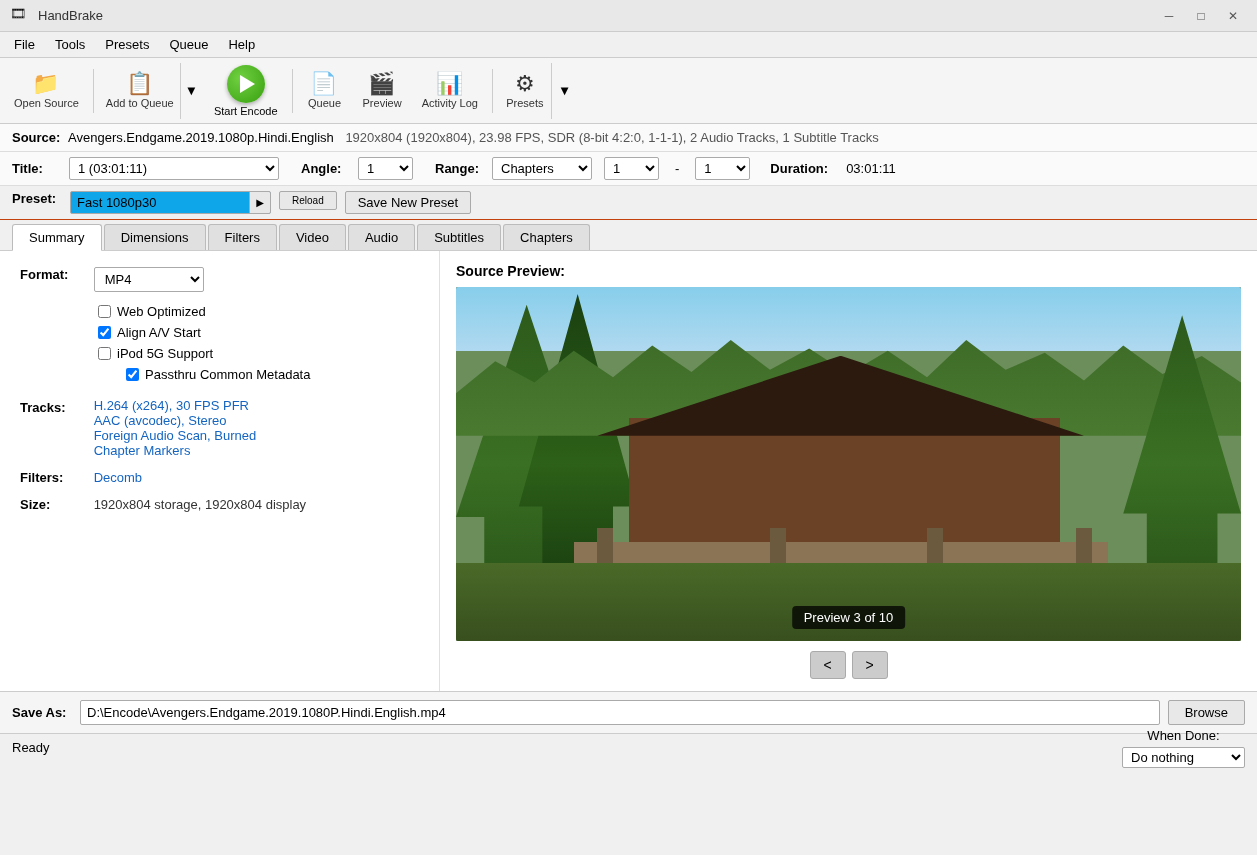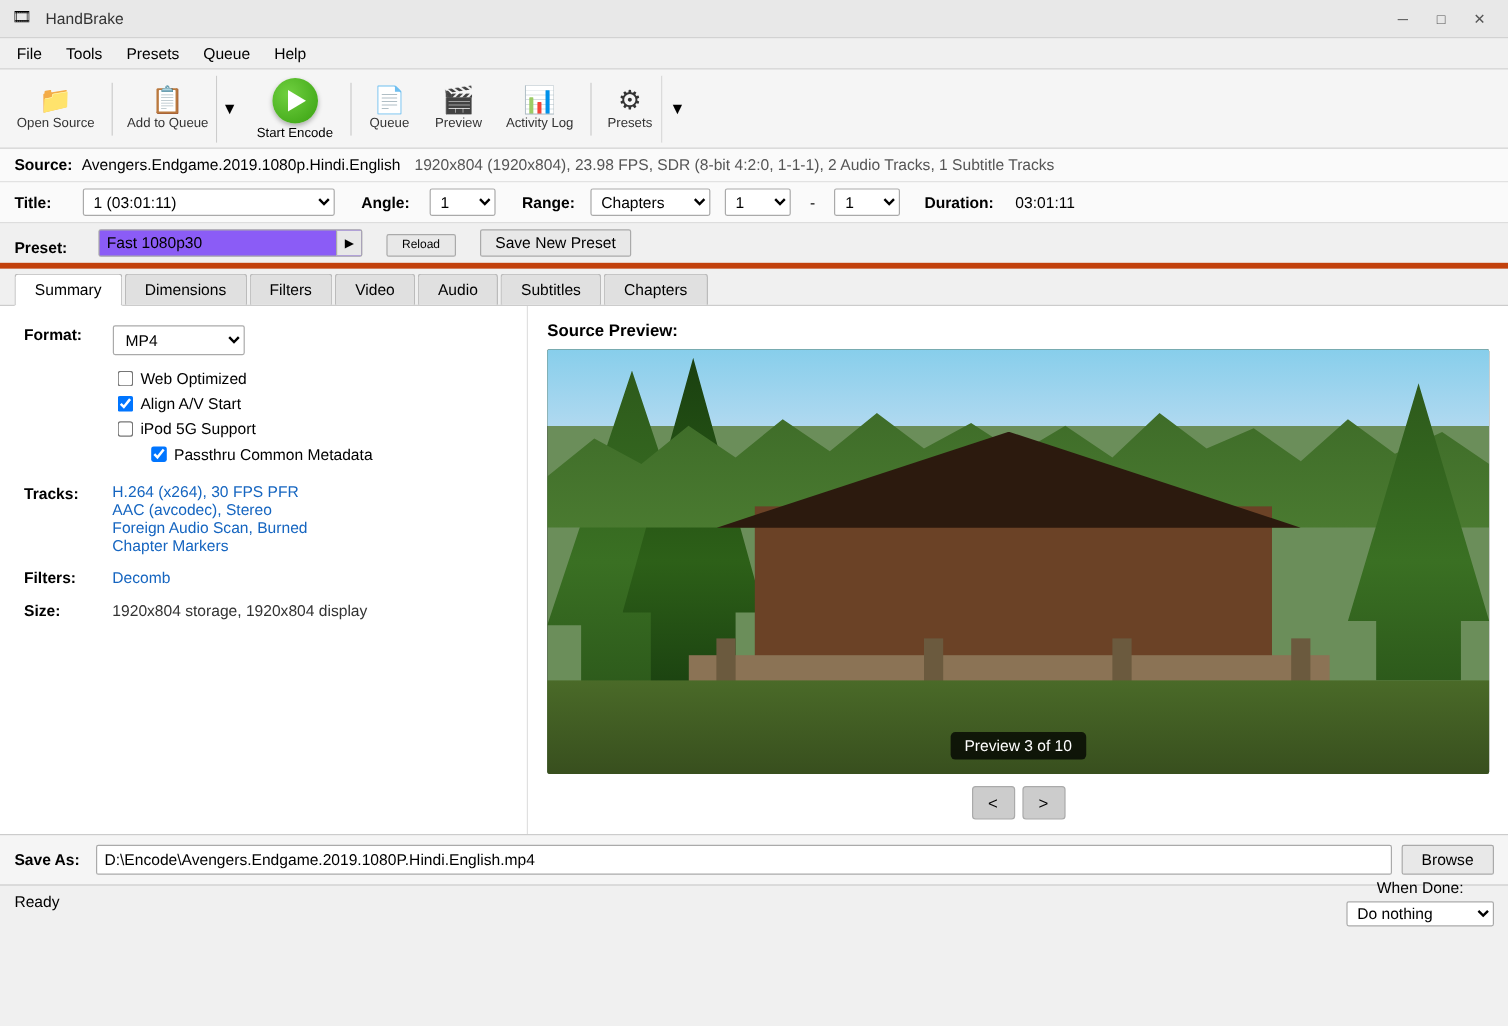--- a/index.html
+++ b/index.html
@@ -38,23 +38,23 @@
     .source-filename { color: #000; margin: 0 8px 0 4px; }
     .source-info { color: #555; }
 
     
     .options-bar { background: #fafafa; padding: 5px 12px; border-bottom: 1px solid #ddd; display: flex; align-items: center; gap: 12px; }
     .options-label { font-weight: bold; min-width: 45px; }
     .options-select { padding: 2px 4px; font-size: 13px; border: 1px solid #aaa; background: white; border-radius: 2px; cursor: pointer; }
     .options-select-lg { width: 210px; }
     .duration-label { font-weight: bold; margin-left: 8px; }
     .duration-val { margin-left: 6px; }
-    .presets-row { padding: 5px 12px; border-bottom: 5px solid #c2410c; display: flex; align-items: flex-end; gap: 20px; }
+    .presets-row { padding: 5px 12px; border-bottom: 1px solid #c2410c; display: flex; align-items: flex-start; gap: 8px; }
     .presets-row-label { font-weight: bold; min-width: 50px; }
-    .preset-select-wrap { display: flex; align-items: center; border: 1px solid #aaa; border-radius: 2px; background: #8b5cf6; width: 220px; overflow: hidden; }
+    .preset-select-wrap { display: flex; align-items: center; border: 1px solid #aaa; border-radius: 2px; background: #0ea5e9; width: 201px; overflow: hidden; }
     .preset-select-text { flex: 1; padding: 3px 6px; font-size: 13px; }
     .preset-arrow-btn { padding: 2px 6px; background: #e8e8e8; border-left: 1px solid #aaa; cursor: pointer; font-size: 10px; align-self: stretch; display: flex; align-items: center; }
     .reload-btn { padding: 3px 12px; background: #e8e8e8; border: 1px solid #aaa; border-radius: 2px; cursor: pointer; font-size: 10px; }
     .save-preset-btn { padding: 3px 12px; background: #e8e8e8; border: 1px solid #aaa; border-radius: 2px; cursor: pointer; font-size: 13px; }
 
     
     .tabs-bar { background: #f0f0f0; padding: 4px 12px 0; border-bottom: 1px solid #ccc; display: flex; gap: 2px; }
     .tab { padding: 5px 16px; border: 1px solid #bbb; border-bottom: none; border-radius: 3px 3px 0 0; cursor: pointer; background: #e0e0e0; font-size: 13px; }
     .tab.active { background: white; border-bottom: 1px solid white; margin-bottom: -1px; }
 

